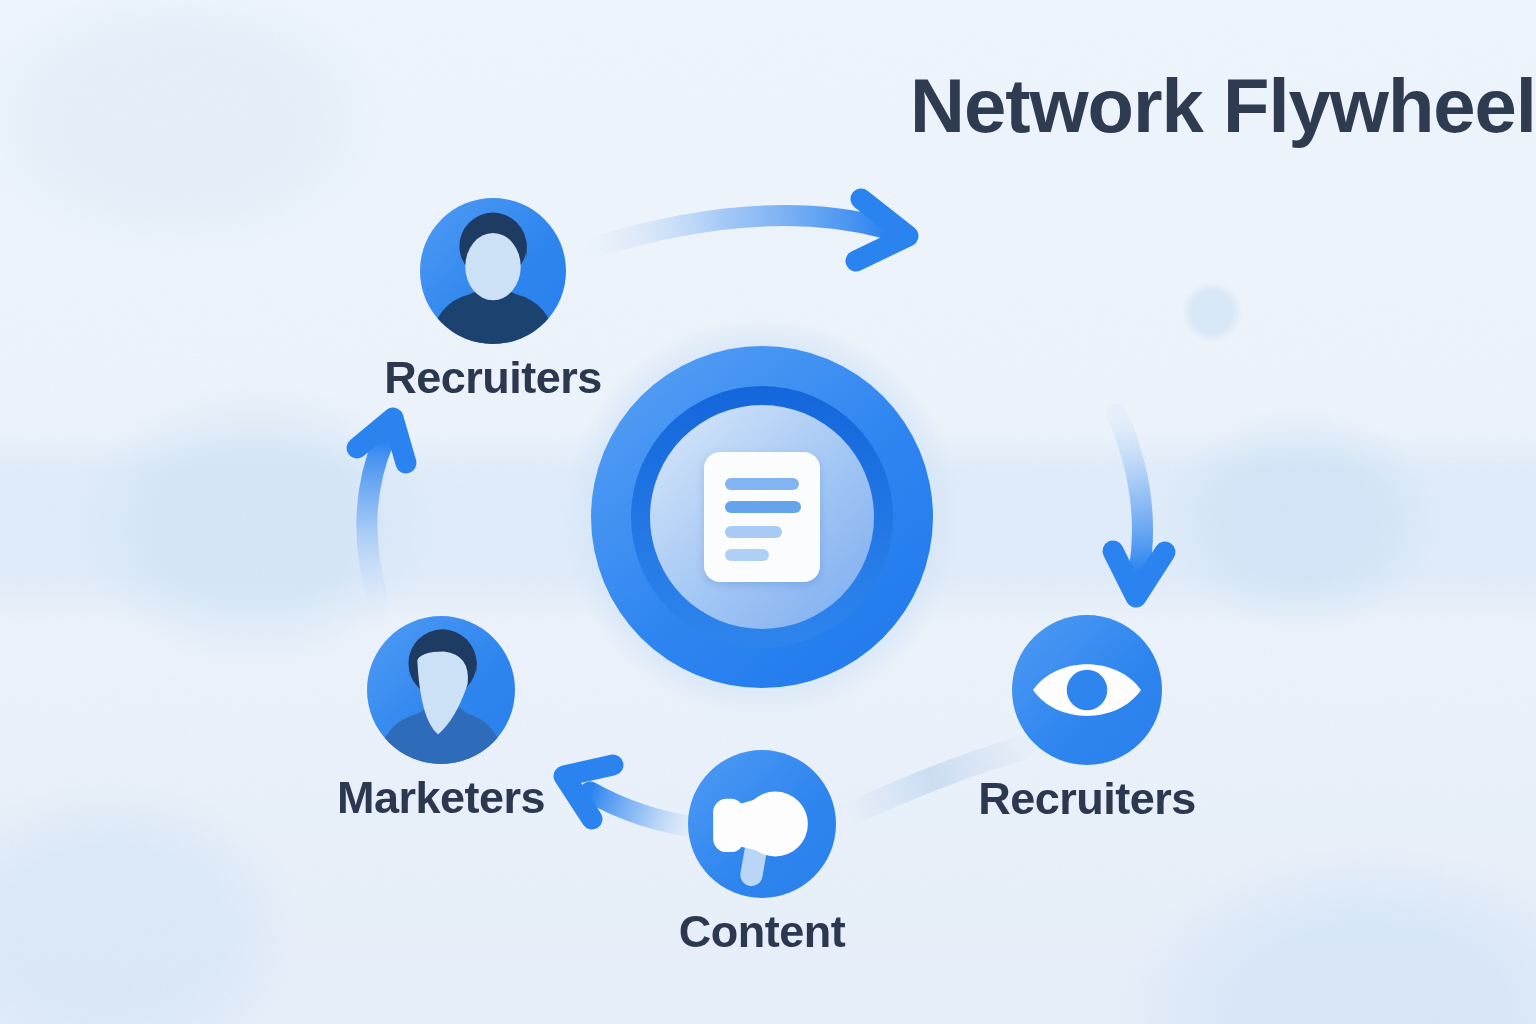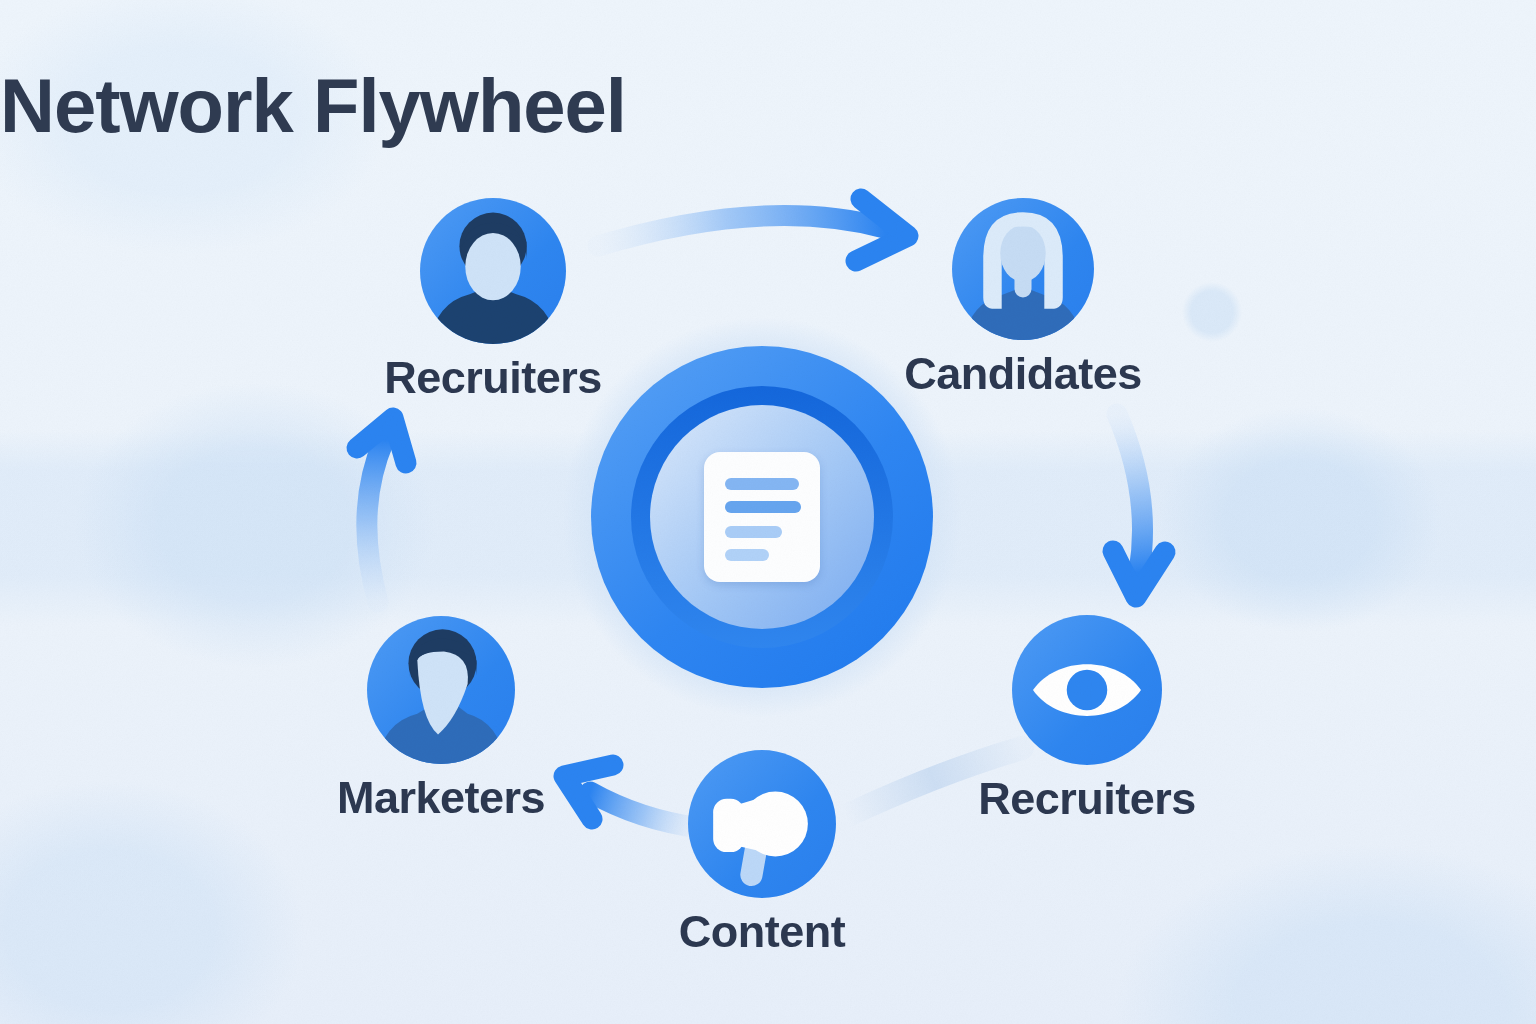--- a/index.html
+++ b/index.html
@@ -13,21 +13,21 @@
       radial-gradient(ellipse 190px 150px at 1300px 520px, rgba(203,224,246,.55) 0 40%, rgba(203,224,246,0) 75%),
       radial-gradient(ellipse 240px 190px at 255px 525px, rgba(203,224,246,.5) 0 40%, rgba(203,224,246,0) 75%),
       radial-gradient(ellipse 260px 200px at 110px 930px, rgba(203,224,246,.45) 0 40%, rgba(203,224,246,0) 75%),
       radial-gradient(ellipse 340px 220px at 1370px 1010px, rgba(203,224,246,.5) 0 40%, rgba(203,224,246,0) 75%),
       radial-gradient(ellipse 280px 180px at 180px 120px, rgba(222,236,250,.6) 0 40%, rgba(222,236,250,0) 75%),
       linear-gradient(180deg, rgba(0,0,0,0) 430px, rgba(198,221,246,.30) 470px, rgba(198,221,246,.30) 575px, rgba(0,0,0,0) 625px),
       linear-gradient(180deg,#eef5fc 0%,#ecf3fb 60%,#e7effa 100%);
   }
   .title{
     position:absolute; left:0; top:62px; width:100%;
-    margin:0; text-align:left;
+    margin:0; text-align:right;
     font-size:76px; font-weight:700; letter-spacing:-1px;
     color:#2f3b51;
   }
   svg.arrows{position:absolute;left:0;top:0;}
   
   .flywheel{position:absolute;left:562px;top:317px;width:400px;height:400px;}
   .ring{display:flex;align-items:center;justify-content:center;border-radius:50%;}
   .halo{width:400px;height:400px;
     background:radial-gradient(circle closest-side, rgba(214,230,248,.95) 80%, rgba(214,230,248,0) 100%);}
   .ring-bright{width:342px;height:342px;
@@ -140,32 +140,20 @@
       <svg viewBox="0 0 100 100">
         <circle cx="50" cy="33" r="23" fill="#1e3c63"></circle>
         <path d="M6 102 Q10 72 34 66 L44 62 Q50 70 56 62 L66 66 Q90 72 94 102 Z" fill="#1c4270"></path>
         <ellipse cx="50" cy="47" rx="19" ry="23" fill="#cfe3f8"></ellipse>
         <path d="M28 40 Q29 18 50 17 Q72 18 73 42 L73 30 Q63 22 50 23 Q37 23 28 33 Z" fill="#1e3c63"></path>
       </svg>
     </div>
     <div class="node-label">Recruiters</div>
   </div>
 
-  <div class="node node-candidates">
-    <div class="bubble">
-      <svg viewBox="0 0 100 100">
-        <path d="M8 102 Q12 74 36 68 L46 64 Q50 68 54 64 L64 68 Q88 74 92 102 Z" fill="#2f6cba"></path>
-        <path d="M22 42 Q22 10 50 10 Q78 10 78 42 L78 70 Q78 78 70 78 L65 78 L65 40 L35 40 L35 78 L30 78 Q22 78 22 70 Z" fill="#dcebfa"></path>
-        <rect x="44" y="48" width="12" height="22" rx="6" fill="#c6dcf4"></rect>
-        <ellipse cx="50" cy="39" rx="16" ry="20" fill="#c6dcf4"></ellipse>
-        <path d="M24 38 Q26 14 50 14 Q74 14 76 38 L76 30 Q66 20 50 20 Q34 20 24 30 Z" fill="#dcebfa"></path>
-      </svg>
-    </div>
-    <div class="node-label">Candidates</div>
-  </div>
 
   <div class="node node-attention">
     <div class="bubble">
       <svg viewBox="0 0 100 100">
         <path d="M14 50 C30 27 70 27 86 50 C70 73 30 73 14 50 Z" fill="#ffffff"></path>
         <circle cx="50" cy="50" r="13.5" fill="#2e86f0"></circle>
       </svg>
     </div>
     <div class="node-label">Recruiters</div>
   </div>

